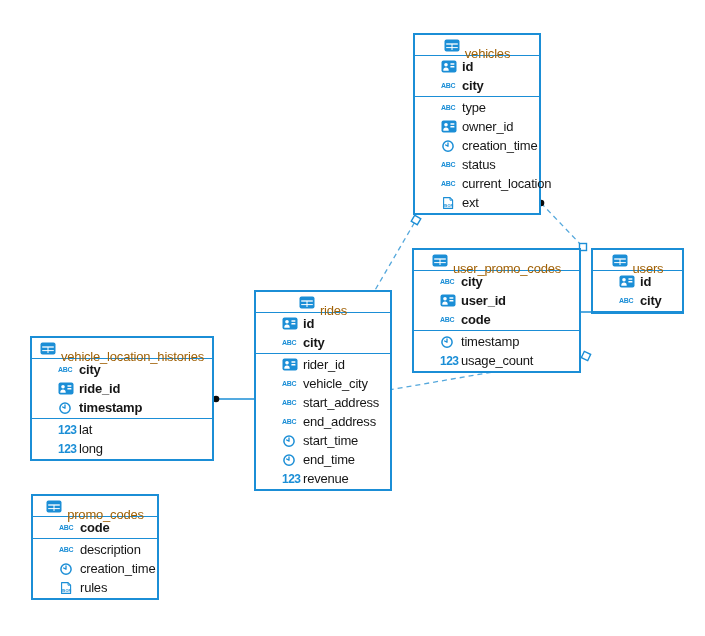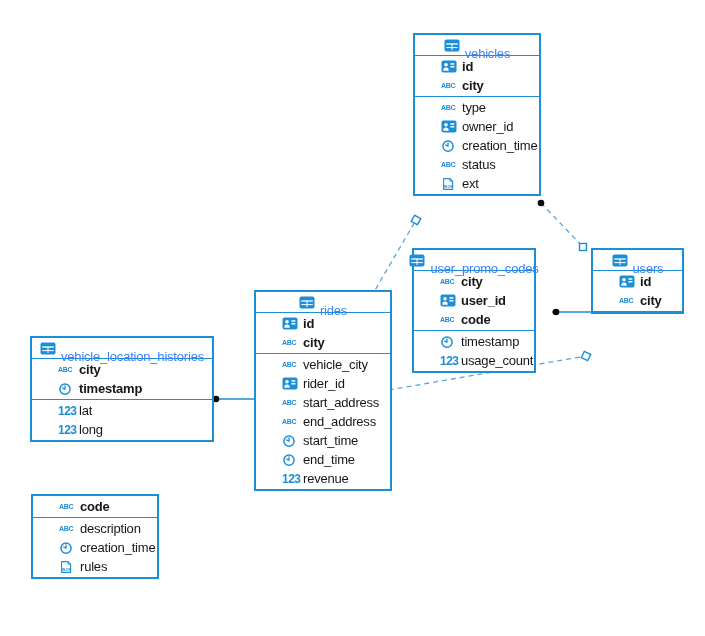--- a/index.html
+++ b/index.html
@@ -18,21 +18,21 @@
     z-index:2;
   }
   .erd-header{
     height:20px;
     display:flex;align-items:center;justify-content:center;gap:5px;
     border-bottom:1px solid #1b8ed6;
     padding:0 4px;
     white-space:nowrap;
   }
   .erd-title{
-    font-size:13px;color:#3b82f6;font-weight:500;letter-spacing:-0.2px;margin-top:17px;
+    font-size:13px;color:#a16207;font-weight:500;letter-spacing:-0.2px;margin-top:17px;
   }
   .erd-section{padding:1px 0;}
   .erd-section.keys{border-bottom:1px solid #1b8ed6;}
   .erd-row{
     height:19px;
     display:flex;align-items:center;
     padding:0 5px 0 5px;
     white-space:nowrap;
     margin-left:21px;
   }
@@ -127,31 +127,37 @@
           <span class="col-label">creation_time</span>
         </div>
         <div class="erd-row">
           <span class="icon-box">
             <span class="txt-icon">ABC</span>
           </span>
           <span class="col-label">status</span>
         </div>
         <div class="erd-row">
           <span class="icon-box">
+            <span class="txt-icon">ABC</span>
+          </span>
+          <span class="col-label">current_location</span>
+        </div>
+        <div class="erd-row">
+          <span class="icon-box">
             <svg width="14" height="14" viewBox="0 0 14 14">
               <path d="M2.6 1.6 h6.4 l2.6 2.6 v8.2 h-9 z" fill="#fff" stroke="#1b8ed6" stroke-width="1.1" stroke-linejoin="round"></path>
               <path d="M9 1.6 v2.6 h2.6" fill="none" stroke="#1b8ed6" stroke-width="0.9"></path>
               <text x="7" y="11.2" font-size="3.9" font-weight="700" fill="#1b8ed6" text-anchor="middle" font-family="Liberation Sans, sans-serif">JSON</text>
             </svg>
           </span>
           <span class="col-label">ext</span>
         </div>
       </div>
     </div>
-    <div class="erd-table" style="left: 412px; top: 248px; width: 124px;">
+    <div class="erd-table" style="left: 412px; top: 248px; width: 169px;">
       <div class="erd-header">
         <span class="icon-box" style="width: 16px; min-width: 16px;">
           <svg width="16" height="13" viewBox="0 0 16 13">
             <rect x="0.5" y="0.5" width="15" height="12" rx="2" fill="#1b8ed6"></rect>
             <line x1="2.2" y1="5" x2="13.8" y2="5" stroke="#fff" stroke-width="1.3"></line>
             <line x1="2.2" y1="8.6" x2="13.8" y2="8.6" stroke="#fff" stroke-width="1"></line>
             <line x1="8" y1="5" x2="8" y2="11" stroke="#fff" stroke-width="1"></line>
           </svg>
         </span>
         <span class="erd-title">user_promo_codes</span>
@@ -261,38 +267,38 @@
         <div class="erd-row key">
           <span class="icon-box">
             <span class="txt-icon">ABC</span>
           </span>
           <span class="col-label">city</span>
         </div>
       </div>
       <div class="erd-section">
         <div class="erd-row">
           <span class="icon-box">
+            <svg width="16" height="13" viewBox="0 0 16 13">
+              <rect x="0.5" y="0.5" width="15" height="12" rx="2" fill="#1b8ed6"></rect>
+              <circle cx="5" cy="4.7" r="1.8" fill="#fff"></circle>
+              <path d="M2.3 10.3 a2.7 2.7 0 0 1 5.4 0 l0 0.4 l-5.4 0 z" fill="#fff"></path>
+              <rect x="9.3" y="3.3" width="4.2" height="1.4" rx="0.6" fill="#fff"></rect>
+              <rect x="9.3" y="6.1" width="4.2" height="1.4" rx="0.6" fill="#fff"></rect>
+            </svg>
+          </span>
+          <span class="col-label">rider_id</span>
+        </div>
+        <div class="erd-row">
+          <span class="icon-box">
             <span class="txt-icon">ABC</span>
           </span>
           <span class="col-label">vehicle_city</span>
         </div>
         <div class="erd-row">
           <span class="icon-box">
-            <svg width="16" height="13" viewBox="0 0 16 13">
-              <rect x="0.5" y="0.5" width="15" height="12" rx="2" fill="#1b8ed6"></rect>
-              <circle cx="5" cy="4.7" r="1.8" fill="#fff"></circle>
-              <path d="M2.3 10.3 a2.7 2.7 0 0 1 5.4 0 l0 0.4 l-5.4 0 z" fill="#fff"></path>
-              <rect x="9.3" y="3.3" width="4.2" height="1.4" rx="0.6" fill="#fff"></rect>
-              <rect x="9.3" y="6.1" width="4.2" height="1.4" rx="0.6" fill="#fff"></rect>
-            </svg>
-          </span>
-          <span class="col-label">rider_id</span>
-        </div>
-        <div class="erd-row">
-          <span class="icon-box">
             <span class="txt-icon">ABC</span>
           </span>
           <span class="col-label">start_address</span>
         </div>
         <div class="erd-row">
           <span class="icon-box">
             <span class="txt-icon">ABC</span>
           </span>
           <span class="col-label">end_address</span>
         </div>
@@ -336,20 +342,32 @@
       </div>
       <div class="erd-section keys">
         <div class="erd-row key">
           <span class="icon-box">
             <span class="txt-icon">ABC</span>
           </span>
           <span class="col-label">city</span>
         </div>
         <div class="erd-row key">
           <span class="icon-box">
+            <svg width="16" height="13" viewBox="0 0 16 13">
+              <rect x="0.5" y="0.5" width="15" height="12" rx="2" fill="#1b8ed6"></rect>
+              <circle cx="5" cy="4.7" r="1.8" fill="#fff"></circle>
+              <path d="M2.3 10.3 a2.7 2.7 0 0 1 5.4 0 l0 0.4 l-5.4 0 z" fill="#fff"></path>
+              <rect x="9.3" y="3.3" width="4.2" height="1.4" rx="0.6" fill="#fff"></rect>
+              <rect x="9.3" y="6.1" width="4.2" height="1.4" rx="0.6" fill="#fff"></rect>
+            </svg>
+          </span>
+          <span class="col-label">ride_id</span>
+        </div>
+        <div class="erd-row key">
+          <span class="icon-box">
             <svg width="14" height="14" viewBox="0 0 14 14">
               <circle cx="7" cy="7.2" r="5.1" fill="none" stroke="#1b8ed6" stroke-width="1.5"></circle>
               <path d="M7 7.2 L7 4 M7 7.2 L4.6 6" fill="none" stroke="#1b8ed6" stroke-width="1.3" stroke-linecap="round"></path>
             </svg>
           </span>
           <span class="col-label">timestamp</span>
         </div>
       </div>
       <div class="erd-section">
         <div class="erd-row">
@@ -360,20 +378,31 @@
         </div>
         <div class="erd-row">
           <span class="icon-box">
             <span class="txt-icon num">123</span>
           </span>
           <span class="col-label">long</span>
         </div>
       </div>
     </div>
     <div class="erd-table" style="left: 31px; top: 494px; width: 128px;">
+      <div class="erd-header">
+        <span class="icon-box" style="width: 16px; min-width: 16px;">
+          <svg width="16" height="13" viewBox="0 0 16 13">
+            <rect x="0.5" y="0.5" width="15" height="12" rx="2" fill="#1b8ed6"></rect>
+            <line x1="2.2" y1="5" x2="13.8" y2="5" stroke="#fff" stroke-width="1.3"></line>
+            <line x1="2.2" y1="8.6" x2="13.8" y2="8.6" stroke="#fff" stroke-width="1"></line>
+            <line x1="8" y1="5" x2="8" y2="11" stroke="#fff" stroke-width="1"></line>
+          </svg>
+        </span>
+        <span class="erd-title">promo_codes</span>
+      </div>
       <div class="erd-section keys">
         <div class="erd-row key">
           <span class="icon-box">
             <span class="txt-icon">ABC</span>
           </span>
           <span class="col-label">code</span>
         </div>
       </div>
       <div class="erd-section">
         <div class="erd-row">

